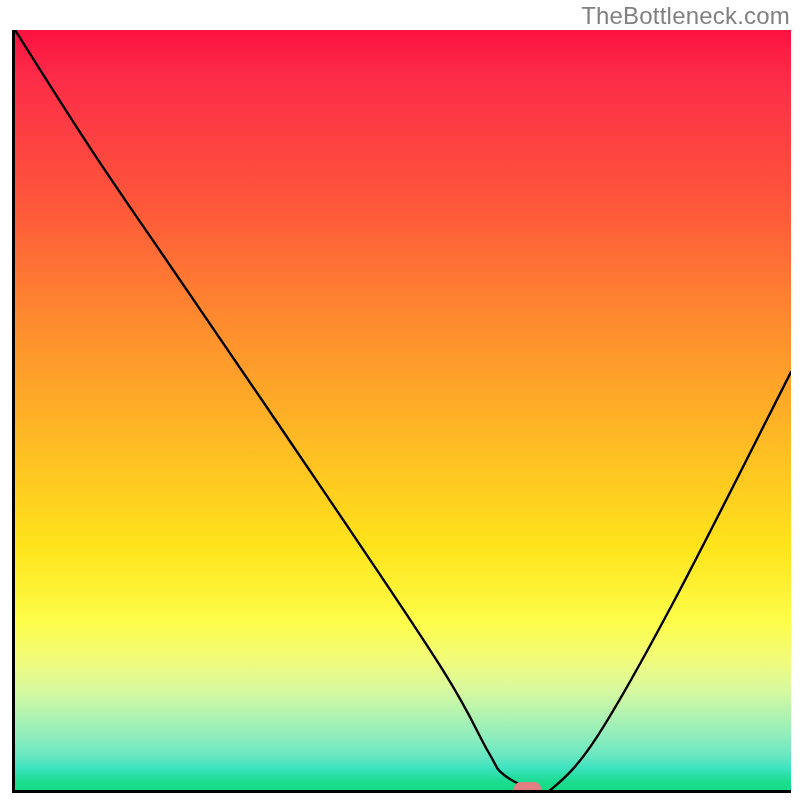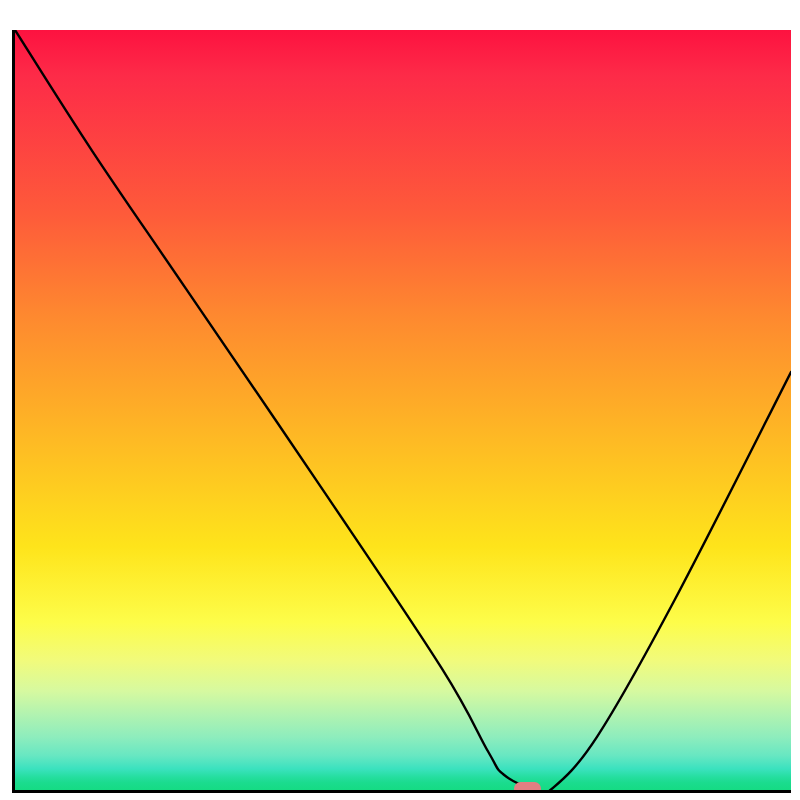--- a/index.html
+++ b/index.html
@@ -66,20 +66,21 @@
     width: 27px;
     height: 13px;
     border-radius: 7px;
     background: #e17f82;
   }
 </style>
 </head>
 <body>
 <div class="outer">
 
+  <div class="watermark">TheBottleneck.com</div>
 
   <div class="frame">
 
     <div class="gradient"></div>
 
     <svg class="curve" viewBox="0 0 776 760" preserveAspectRatio="none">
       <path d="M 0,0 C 13.968000000000002,21.888 46.87040000000001,75.08800000000002 77.60000000000001,121.60000000000002 C 108.3296,168.11200000000002 128.816,196.83999999999997 170.72,258.4 C 212.624,319.96 264.3056,395.2 310.40000000000003,463.59999999999997 C 356.49440000000004,532 397.4672,591.8879999999999 426.8,638.4 C 456.13280000000003,684.912 462.1856,702.848 473.36,722 C 484.5344,741.152 480.4992,737.9599999999999 488.88,744.8 C 497.2608,751.64 511.5392000000001,757.264 519.9200000000001,760 C 528.3008000000001,762.736 524.2656,769.576 535.4399999999999,760 C 546.6143999999999,750.424 559.6512,741 582,706.8 C 604.3488,672.5999999999999 624.6800000000001,635.664 659.6,570 C 694.52,504.336 755.048,383.03999999999996 776,341.99999999999994" fill="none" stroke="#000" stroke-width="2.4" stroke-linejoin="round" stroke-linecap="round"></path>
     </svg>
 
     <div class="marker" style="left: 499.16px; top: 752px; background: rgb(225, 127, 130);"></div>

